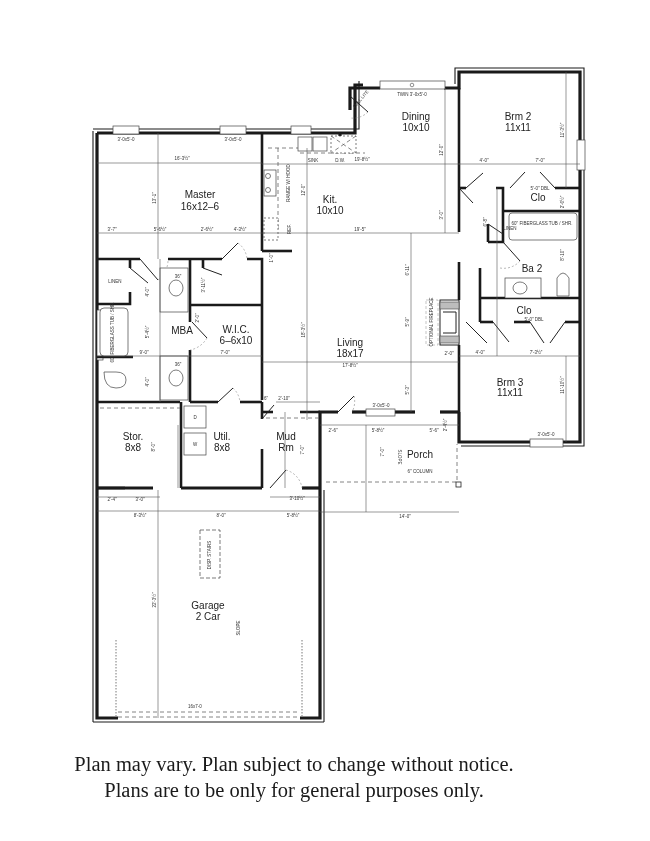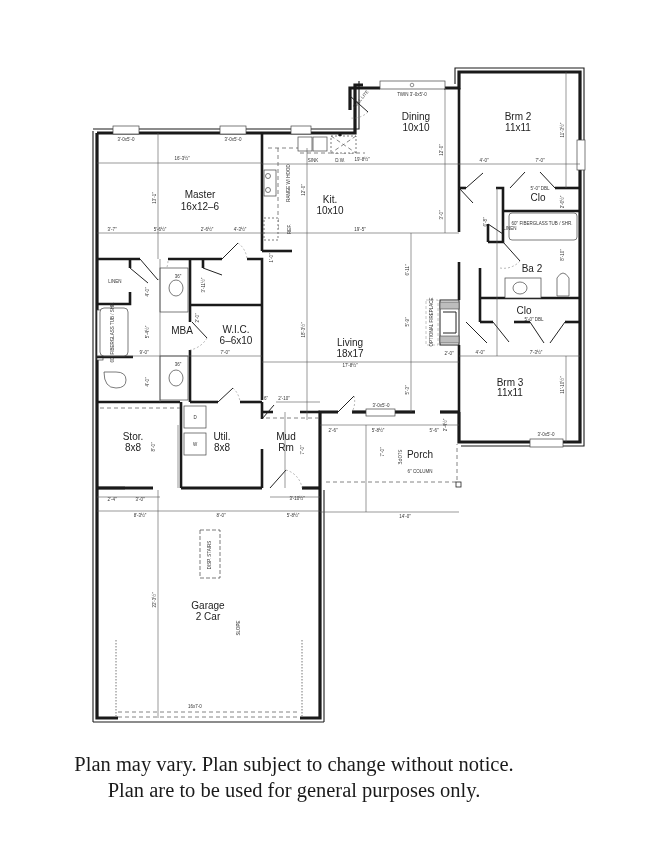--- a/index.html
+++ b/index.html
@@ -371,13 +371,13 @@
     <text class="small" transform="translate(156,600) rotate(-90)">22'-3½"</text>
     <text class="small" transform="translate(149,292) rotate(-90)">4'-0"</text>
     <text class="small" transform="translate(149,332) rotate(-90)">5'-4½"</text>
     <text class="small" transform="translate(149,382) rotate(-90)">4'-0"</text>
     <text class="small" transform="translate(199,318) rotate(-90)">2'-0"</text>
     <text class="small" transform="translate(487,222) rotate(-90)">6'-8"</text>
   </g>
 </svg>
 
 <div class="caption cap1">Plan may vary. Plan subject to change without notice.</div>
-<div class="caption cap2">Plan are to be used for general purposes only.</div>
+<div class="caption cap2">Plans are to be only for general purposes only.</div>
 
 </body></html>

